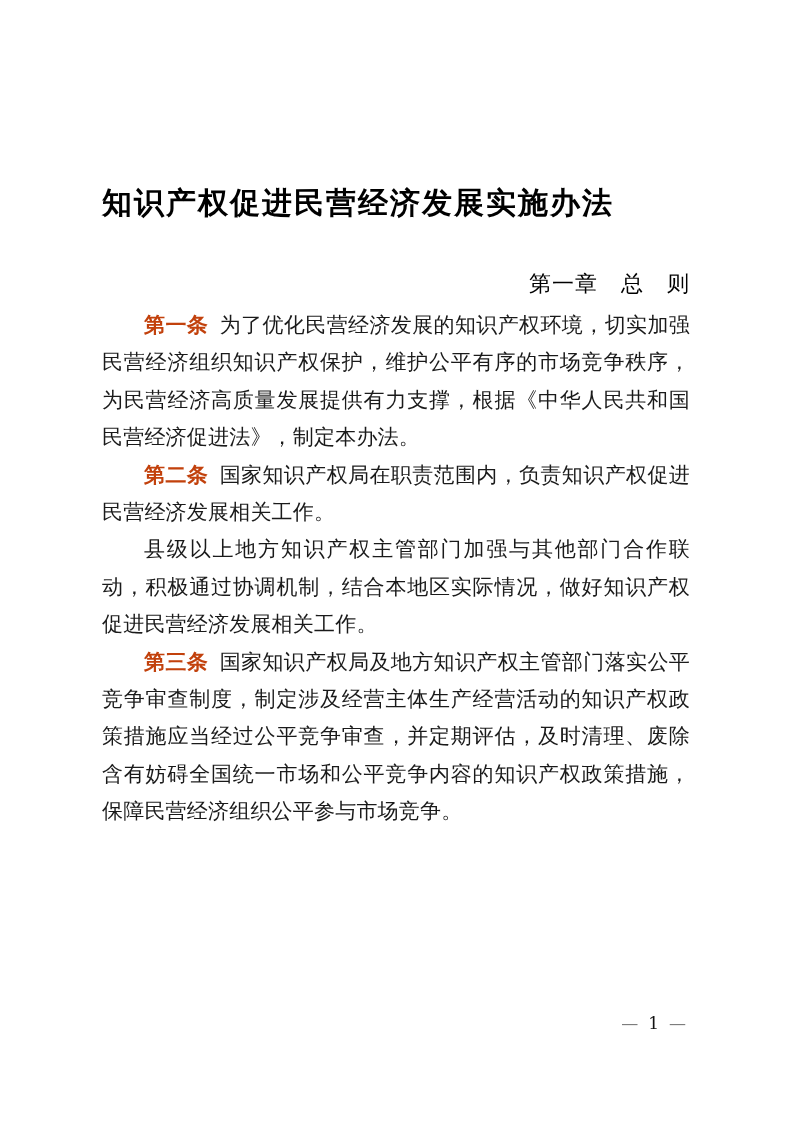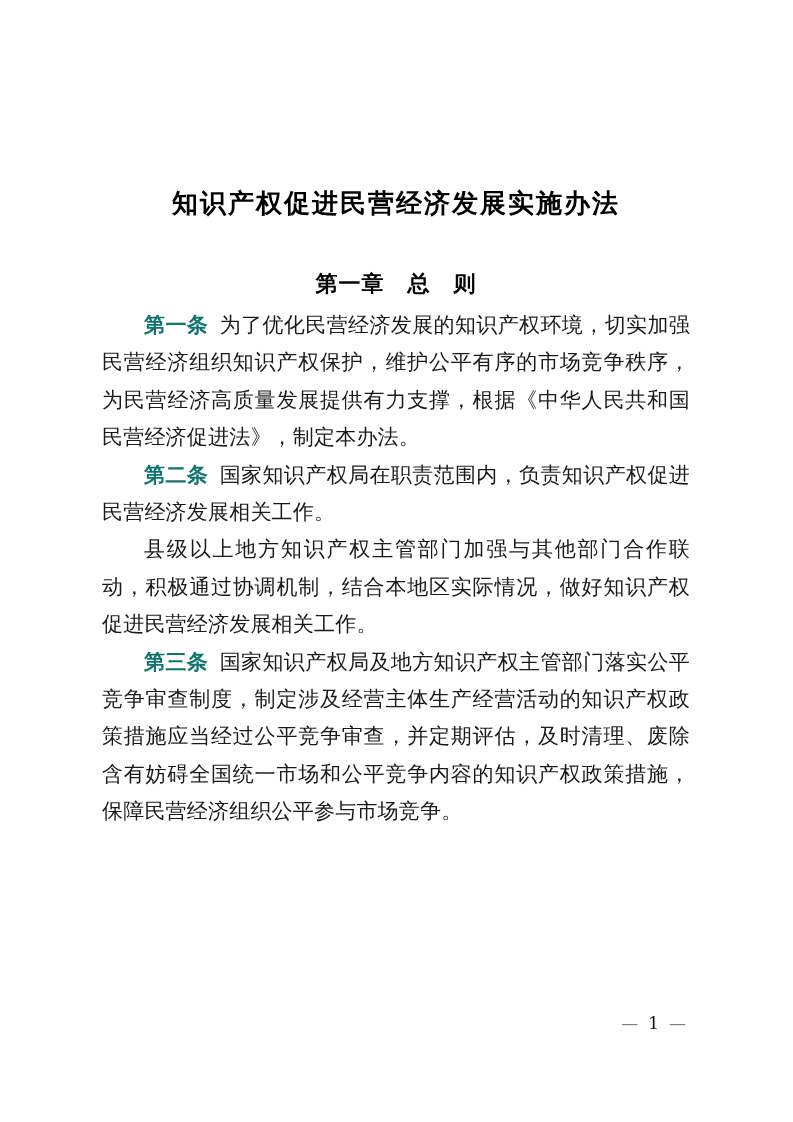--- a/index.html
+++ b/index.html
@@ -14,54 +14,54 @@
     background: #ffffff;
     overflow: hidden;
     color: #111111;
     font-family: "DejaVu Serif", "Liberation Serif", serif;
   }
   .content {
     padding: 185px 103px 0 102px; 
   }
   .doc-title {
     margin: 0 0 48px 0;
-    text-align: center;
-    font-size: 26px;
+    text-align: left;
+    font-size: 30px;
     line-height: 36px;
     font-weight: 700;
     letter-spacing: 2px;
     color: #000000;
     white-space: nowrap;
   }
   .chapter-heading {
     margin: 0 0 8px 0;
-    text-align: center;
+    text-align: right;
     font-size: 22px;
     line-height: 30px;
-    font-weight: 700;
+    font-weight: 400;
     letter-spacing: 1px;
     color: #000000;
     font-family: "DejaVu Sans", "Liberation Sans", sans-serif;
   }
   .chapter + .chapter .chapter-heading {
     margin-top: 14px;
   }
   .para {
     margin: 0;
     font-size: 21px;
     line-height: 37.4px;
     text-align: justify;
     text-justify: inter-character;
     text-indent: 2em;
     color: #1a1a1a;
     letter-spacing: 0.2px;
   }
   .article-label {
     font-weight: 700;
-    color: #0f766e;
+    color: #c2410c;
     font-family: "DejaVu Sans", "Liberation Sans", sans-serif;
     margin-right: 0.55em;
   }
   .article-label:empty {
     margin-right: 0;
   }
   .page-footer {
     position: absolute;
     top: 1012px;
     right: 105px;

